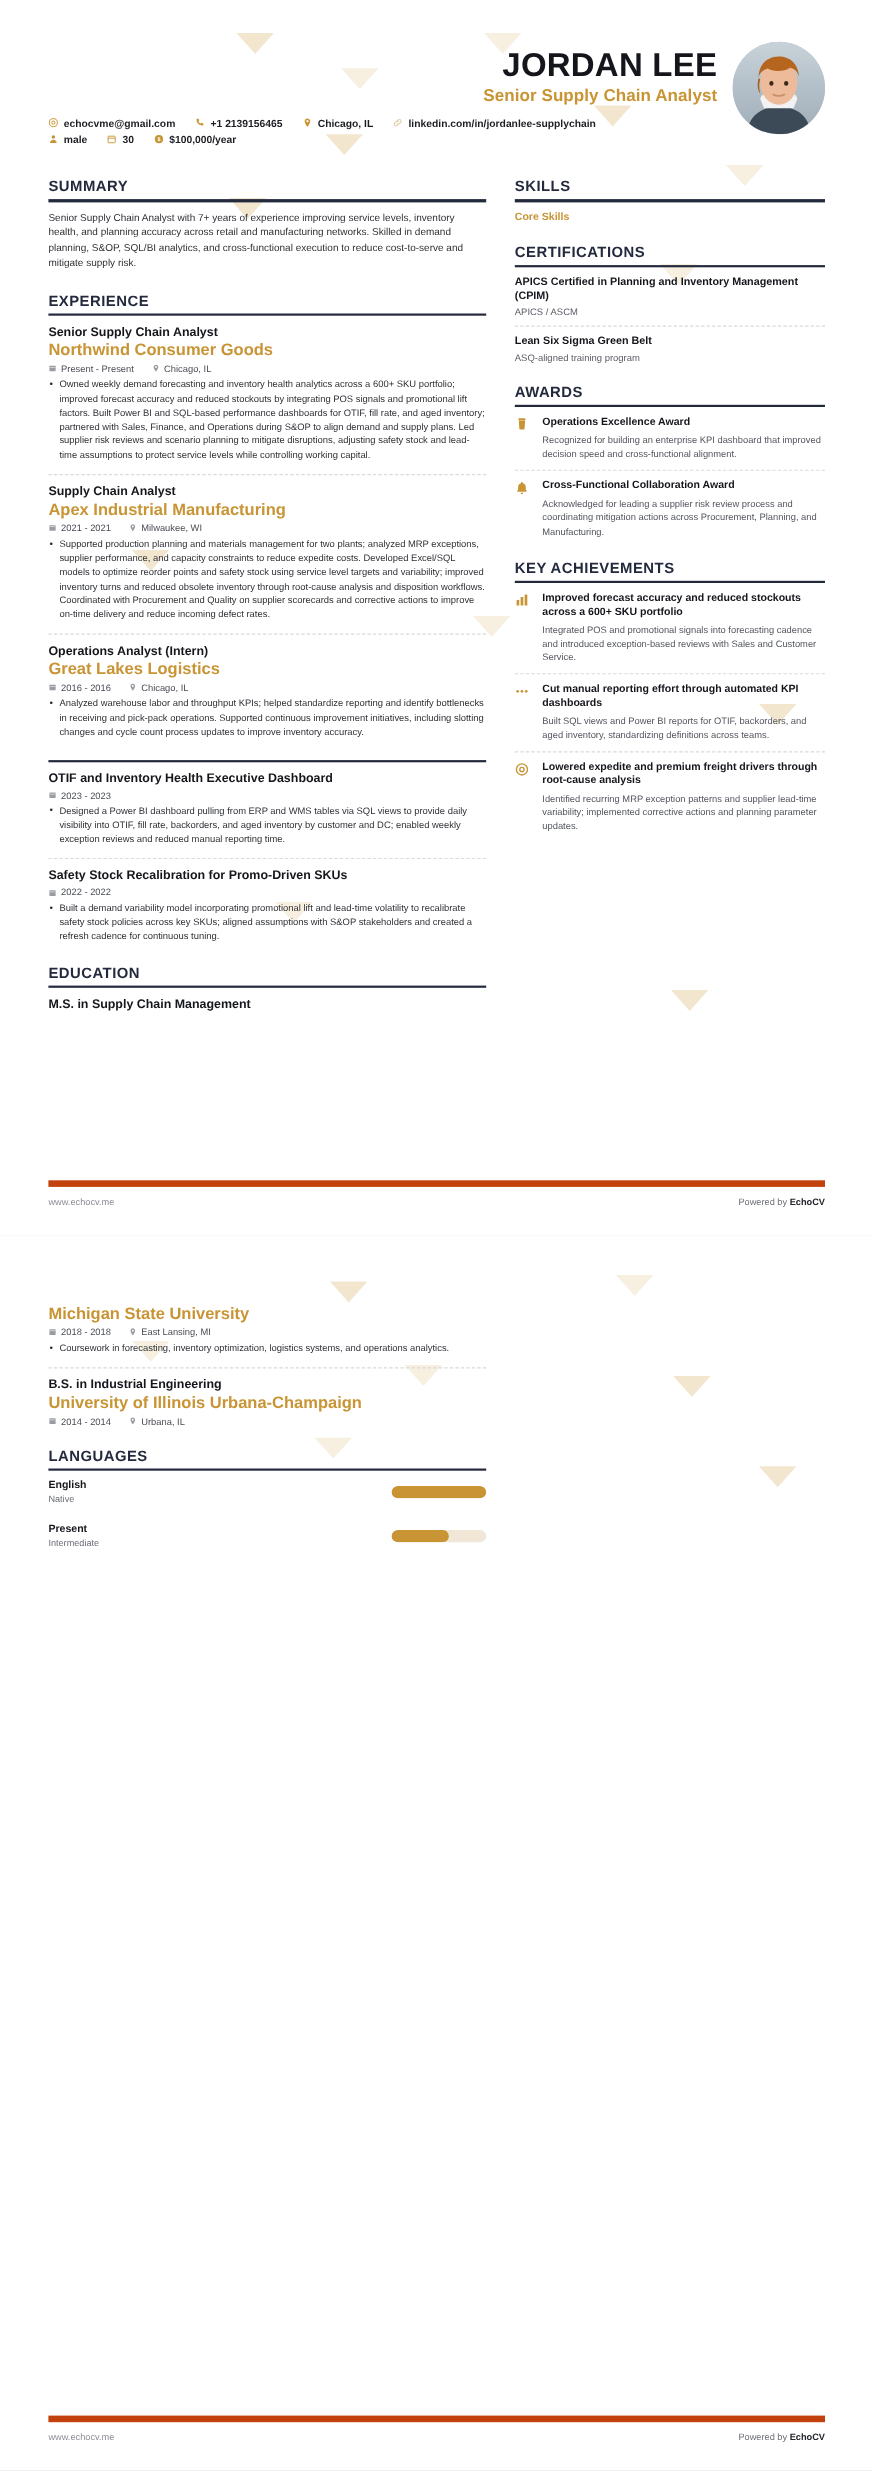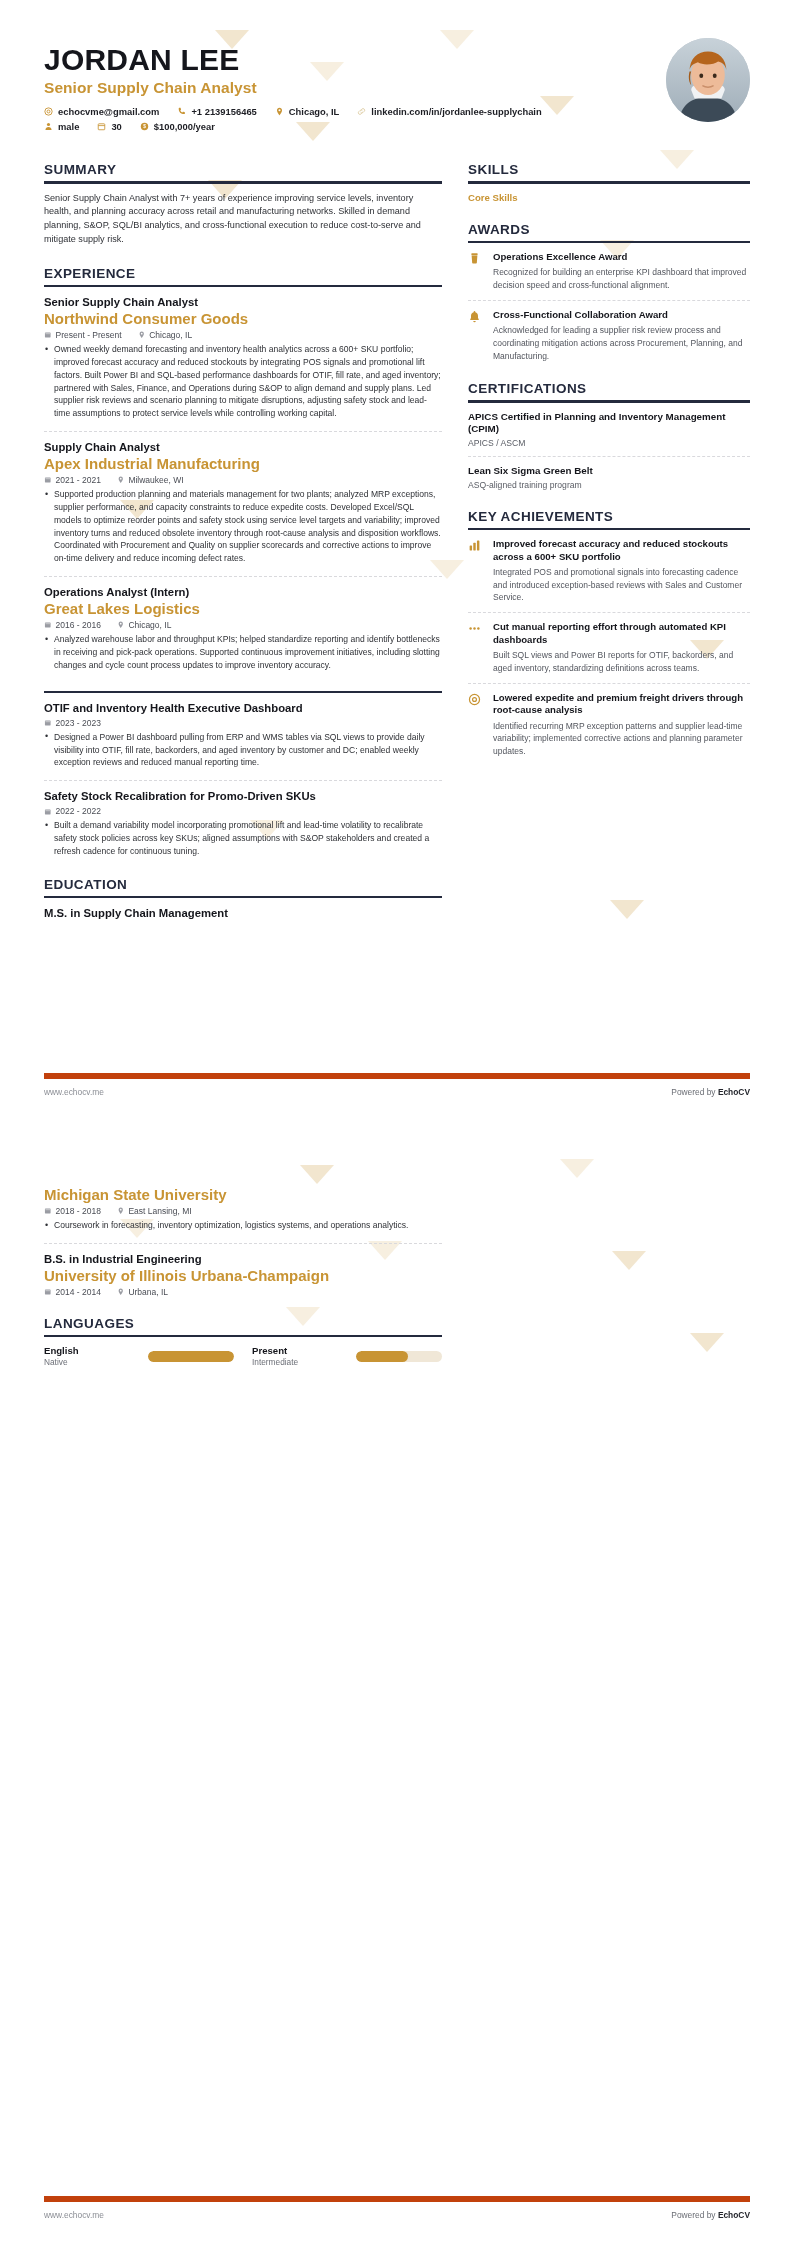--- a/index.html
+++ b/index.html
@@ -27,21 +27,21 @@
     border-top: 19px solid #f2e6cf;
     z-index: 0;
     pointer-events: none;
   }
   .tri.light { border-top-color: #f7efe0; }
 
   .content { position: relative; z-index: 2; padding: 36px 44px 0 44px; }
 
   
   .hdr { display: flex; align-items: flex-start; justify-content: space-between; }
-  .hdr-left { flex: 1; padding-top: 8px; }
+  .hdr-left { flex: 1; padding-top: 8px; text-align: right; }
   .name {
     font-size: 30px; font-weight: 700; letter-spacing: 0.2px;
     color: #15161c; line-height: 1.08;
   }
   .role {
     font-size: 15.5px; font-weight: 700; color: #c89434;
     margin-top: 3px; letter-spacing: 0.05px;
   }
   .contact-rows { margin-top: 9px; }
   .crow { display: flex; flex-wrap: wrap; align-items: center; gap: 18px; margin-bottom: 4px; }
@@ -102,21 +102,21 @@
 
   
   .aw { display: flex; gap: 9px; margin-bottom: 7px; }
   .aw-ic { flex: 0 0 16px; color: #c89434; padding-top: 1px; }
   .aw-ic svg { display:block; }
   .aw-body { flex: 1; }
   .aw-title { font-size: 9.6px; font-weight: 700; color: #15161c; line-height: 1.3; }
   .aw-desc { font-size: 8.5px; line-height: 1.5; color: #53565e; margin-top: 3px; }
 
   
-  .langs { display: flex; gap: 18px; }
+  .langs { display: flex; gap: 18px; flex-direction: column; }
   .lang { flex: 1; display: flex; align-items: center; justify-content: space-between; gap: 10px; }
   .lang-txt { }
   .lang-name { font-size: 9.6px; font-weight: 700; color: #15161c; }
   .lang-lvl { font-size: 8.3px; color: #6c6f77; margin-top: 1px; }
   .lang-bar { width: 86px; height: 11px; border-radius: 6px; background: #f0e7d7; overflow: hidden; flex: 0 0 86px; }
   .lang-bar > i { display: block; height: 100%; background: #c89434; border-radius: 6px; }
 
   
   .footer {
     position: absolute; left: 44px; right: 44px; bottom: 26px;
@@ -402,20 +402,35 @@
 
       <div class="col-right">
 
         <div class="sec">
           <div class="sec-title">SKILLS</div>
           <div class="sec-rule"></div>
           <div class="skill-group-label">Core Skills</div>
         </div>
 
         <div class="sec">
+          <div class="sec-title">CERTIFICATIONS</div>
+          <div class="sec-rule"></div>
+
+          <div class="cert">
+            <div class="cert-name">APICS Certified in Planning and Inventory Management (CPIM)</div>
+            <div class="cert-sub">APICS / ASCM</div>
+          </div>
+          <div class="dashed"></div>
+          <div class="cert">
+            <div class="cert-name">Lean Six Sigma Green Belt</div>
+            <div class="cert-sub">ASQ-aligned training program</div>
+          </div>
+        </div>
+
+        <div class="sec">
           <div class="sec-title">AWARDS</div>
           <div class="sec-rule"></div>
 
           <div class="aw">
             <div class="aw-ic">
               <svg width="13" height="14" viewBox="0 0 16 18" fill="currentColor">
                 <rect x="4" y="1.5" width="8" height="2.6" rx="0.6"></rect>
                 <path d="M4.3 4.6h7.4l-.7 9.2a1 1 0 01-1 .9H6a1 1 0 01-1-.9z"></path>
               </svg>
             </div>
@@ -431,35 +446,20 @@
             <div class="aw-ic">
               <svg width="13" height="14" viewBox="0 0 16 18" fill="currentColor">
                 <path d="M8 1.4a1.1 1.1 0 011.1 1.1v.5c2 .5 3.4 2.3 3.4 4.4v3l1 1.6c.2.4 0 .9-.5.9H3c-.5 0-.7-.5-.5-.9l1-1.6v-3c0-2.1 1.4-3.9 3.4-4.4v-.5A1.1 1.1 0 018 1.4z"></path>
                 <path d="M6.4 14.2h3.2a1.6 1.6 0 01-3.2 0z"></path>
               </svg>
             </div>
             <div class="aw-body">
               <div class="aw-title">Cross-Functional Collaboration Award</div>
               <div class="aw-desc">Acknowledged for leading a supplier risk review process and coordinating mitigation actions across Procurement, Planning, and Manufacturing.</div>
             </div>
-          </div>
-        </div>
-
-        <div class="sec">
-          <div class="sec-title">CERTIFICATIONS</div>
-          <div class="sec-rule"></div>
-
-          <div class="cert">
-            <div class="cert-name">APICS Certified in Planning and Inventory Management (CPIM)</div>
-            <div class="cert-sub">APICS / ASCM</div>
-          </div>
-          <div class="dashed"></div>
-          <div class="cert">
-            <div class="cert-name">Lean Six Sigma Green Belt</div>
-            <div class="cert-sub">ASQ-aligned training program</div>
           </div>
         </div>
 
         <div class="sec">
           <div class="sec-title">KEY ACHIEVEMENTS</div>
           <div class="sec-rule"></div>
 
           <div class="aw">
             <div class="aw-ic">
               <svg width="13" height="13" viewBox="0 0 16 16" fill="currentColor">

